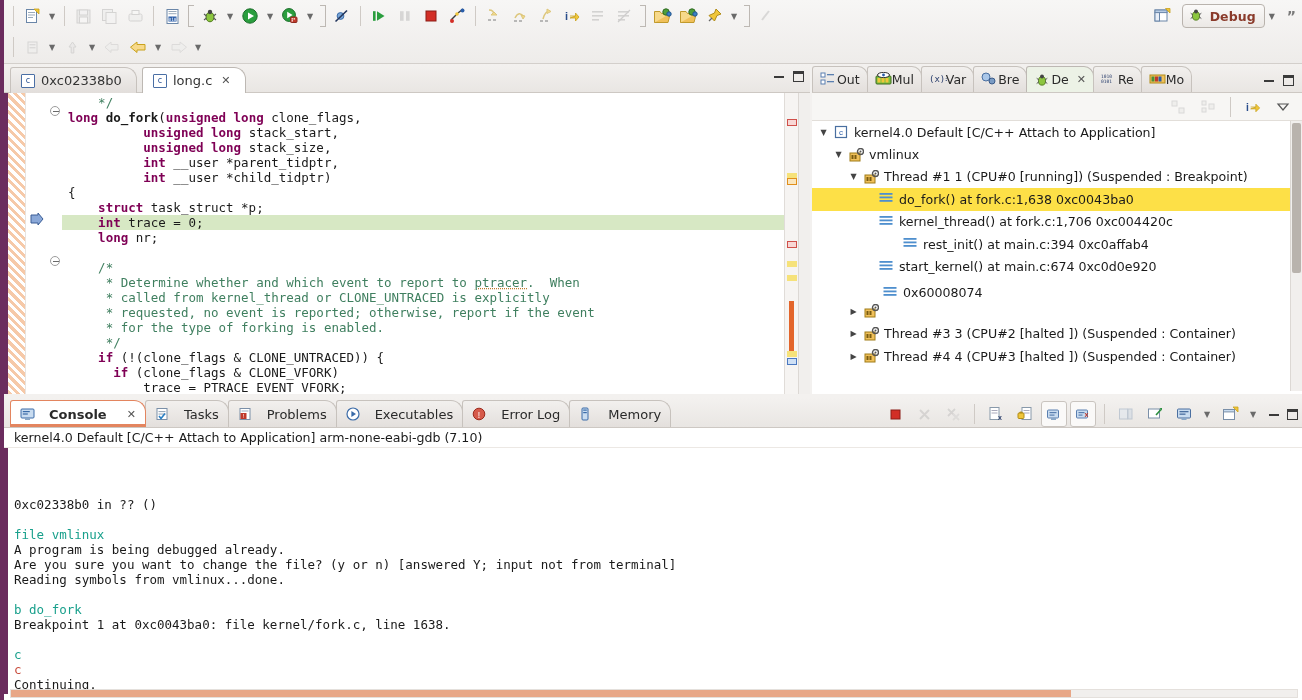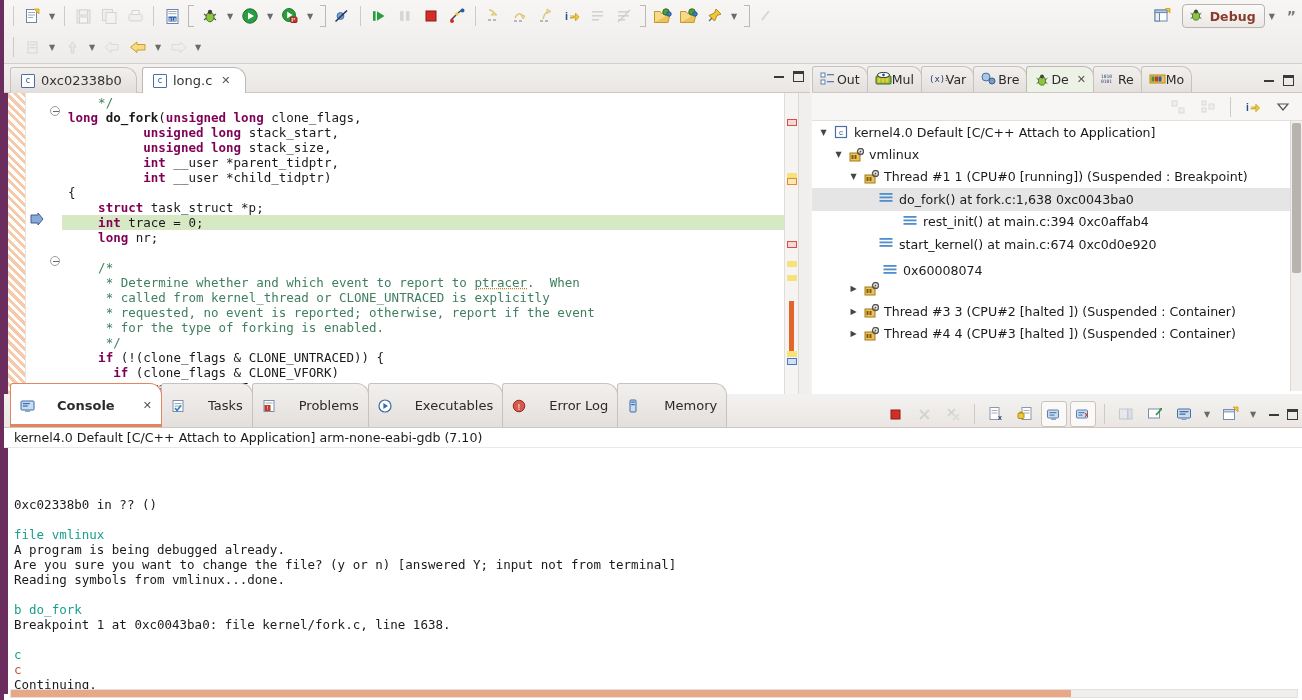--- a/index.html
+++ b/index.html
@@ -160,40 +160,40 @@
   .dtab.active { background:#ecf2e6; border-color:#bdb8b3; }
   .dbg-toolbar {
     height:28px; background:#f7f6f4; border-bottom:1px solid #e2ded9;
     display:flex; align-items:center; justify-content:flex-end; padding-right:6px; gap:4px;
   }
   .dbg-tree {
     position:relative; height:270px; overflow:hidden; background:#fff;
     font-size:12.6px;
   }
   .tnode { display:flex; align-items:center; height:22.4px; gap:5px; padding-left:6px; white-space:nowrap; }
-  .tnode.sel { background:#e5e5e5; }
+  .tnode.sel { background:#fde047; }
   .tw { width:11px; font-size:8px; color:#444; text-align:center; }
   .tw.empty { visibility:hidden; }
   .dbg-vscroll { position:absolute; right:0; top:0; width:12px; height:270px; background:#f1efed; border-left:1px solid #dcd8d4; }
   .dbg-vthumb { position:absolute; right:1px; top:2px; width:9px; height:150px; background:#b9b3ad; border-radius:2px; }
 
   
   .console-pane {
     position:absolute; left:4px; top:398px; width:1298px; height:302px;
     background:#fff;
   }
   .c-tabbar {
     position:relative; height:30px;
     background:linear-gradient(180deg,#f3f1ef,#e9e6e3);
     border-bottom:1px solid #cdc8c3;
     display:flex; align-items:flex-end;
   }
   .ctab {
-    display:flex; align-items:center; gap:22px;
-    height:44px; padding:0 9px;
+    display:flex; align-items:center; gap:14px;
+    height:27px; padding:0 9px;
     font-size:13px; color:#2a2a2a;
     border:1px solid #c7c2bd; border-bottom:none;
     border-radius:3px 12px 0 0;
     background:linear-gradient(180deg,#f2f0ee,#e3dfdc);
     margin-right:-1px;
   }
   .ctab.active { background:#fff; font-weight:bold; border-color:#e3855f; }
   .c-toolbar { position:absolute; right:4px; top:3px; display:flex; align-items:center; gap:3px; }
   .c-title {
     height:20px; font-size:12.6px; padding:2px 0 0 10px;
@@ -674,20 +674,31 @@
         <div class="tnode sel" style="padding-left: 51px;">
           <span class="tw empty">▶</span>
           <span class="ico" style="width: 15px; height: 14px;">
             <svg width="14" height="12" viewBox="0 0 14 12">
               <rect x="0.5" y="1" width="13" height="1.8" fill="#4f8fce"></rect>
               <rect x="0.5" y="4.5" width="13" height="1.8" fill="#4f8fce"></rect>
               <rect x="0.5" y="8" width="13" height="1.8" fill="#4f8fce"></rect>
             </svg>
           </span>
           <span>do_fork() at fork.c:1,638 0xc0043ba0</span>
+        </div>
+        <div class="tnode" style="padding-left: 51px;">
+          <span class="tw empty">▶</span>
+          <span class="ico" style="width: 15px; height: 14px;">
+            <svg width="14" height="12" viewBox="0 0 14 12">
+              <rect x="0.5" y="1" width="13" height="1.8" fill="#4f8fce"></rect>
+              <rect x="0.5" y="4.5" width="13" height="1.8" fill="#4f8fce"></rect>
+              <rect x="0.5" y="8" width="13" height="1.8" fill="#4f8fce"></rect>
+            </svg>
+          </span>
+          <span>kernel_thread() at fork.c:1,706 0xc004420c</span>
         </div>
         <div class="tnode" style="padding-left: 75px;">
           <span class="tw empty">▶</span>
           <span class="ico" style="width: 15px; height: 14px;">
             <svg width="14" height="12" viewBox="0 0 14 12">
               <rect x="0.5" y="1" width="13" height="1.8" fill="#4f8fce"></rect>
               <rect x="0.5" y="4.5" width="13" height="1.8" fill="#4f8fce"></rect>
               <rect x="0.5" y="8" width="13" height="1.8" fill="#4f8fce"></rect>
             </svg>
           </span>

